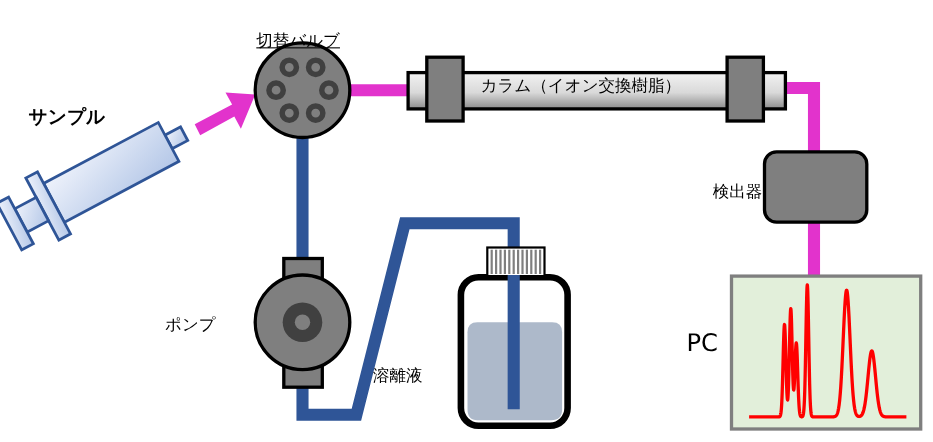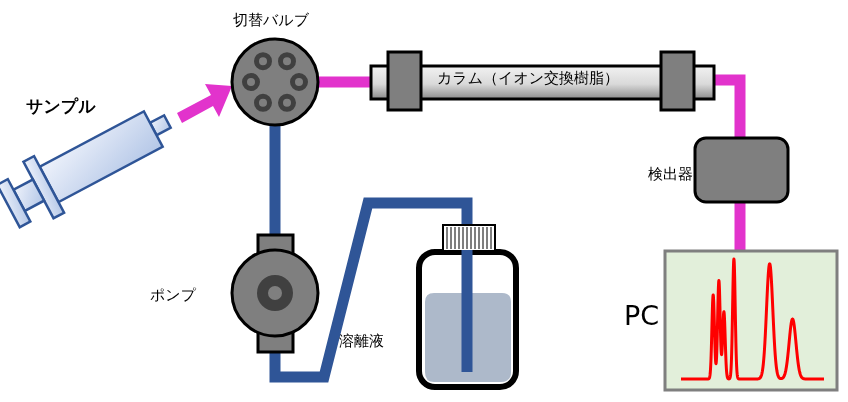--- a/index.html
+++ b/index.html
@@ -2,21 +2,21 @@
 <html><head>
 <meta charset="utf-8">
 <style>
   html, body { margin:0; padding:0; background:#ffffff; }
   body { width:848px; height:402px; position:relative; overflow:hidden;
          font-family:"DejaVu Sans", sans-serif; }
   svg.diagram { position:absolute; left:0; top:0; }
   .lbl { position:absolute; font-family:"DejaVu Sans", sans-serif; color:#000; white-space:nowrap; }
   .lbl.s { font-size:15px; }
   .lbl.b { font-size:17px; font-weight:bold; }
-  .lbl.pc { font-size:27px; }
+  .lbl.pc { font-size:22px; }
 </style>
 </head>
 <body>
 
 <svg class="diagram" width="848" height="402" viewBox="0 0 848 402">
   <defs>
     <linearGradient id="colGrad" x1="0" y1="0" x2="0" y2="1">
       <stop offset="0" stop-color="#f2f2f2"></stop>
       <stop offset="0.55" stop-color="#d9d9d9"></stop>
       <stop offset="1" stop-color="#8c8c8c"></stop>
@@ -111,19 +111,19 @@
         <circle cx="713.175" cy="295" r="0.1" fill="none"></circle>
         <circle cx="718.895" cy="280.6" r="0.1" fill="none"></circle>
         <circle cx="723.9" cy="311.8" r="0.1" fill="none"></circle>
         <circle cx="733.91" cy="259" r="0.1" fill="none"></circle>
         <circle cx="769.66" cy="263.8" r="0.1" fill="none"></circle>
         <circle cx="792.54" cy="319" r="0.1" fill="none"></circle>
       </g>
   </g>
 </svg>
 
-<div class="lbl s" style="left:233px; top:11px;">切替バルブ</div>
+<div class="lbl s" style="left:233px; top:28px;text-decoration:underline;">切替バルブ</div>
 <div class="lbl s" style="left:437px; top:23px;margin-top:46px;">カラム（イオン交換樹脂）</div>
 <div class="lbl b" style="left:26px; top:95px;">サンプル</div>
 <div class="lbl s" style="left:648px; top:165px;">検出器</div>
 <div class="lbl s" style="left:150px; top:286px;">ポンプ</div>
 <div class="lbl s" style="left:339px; top:332px;">溶離液</div>
 <div class="lbl pc" style="left:624px; top:300px;">PC</div>
 
 </body></html>

